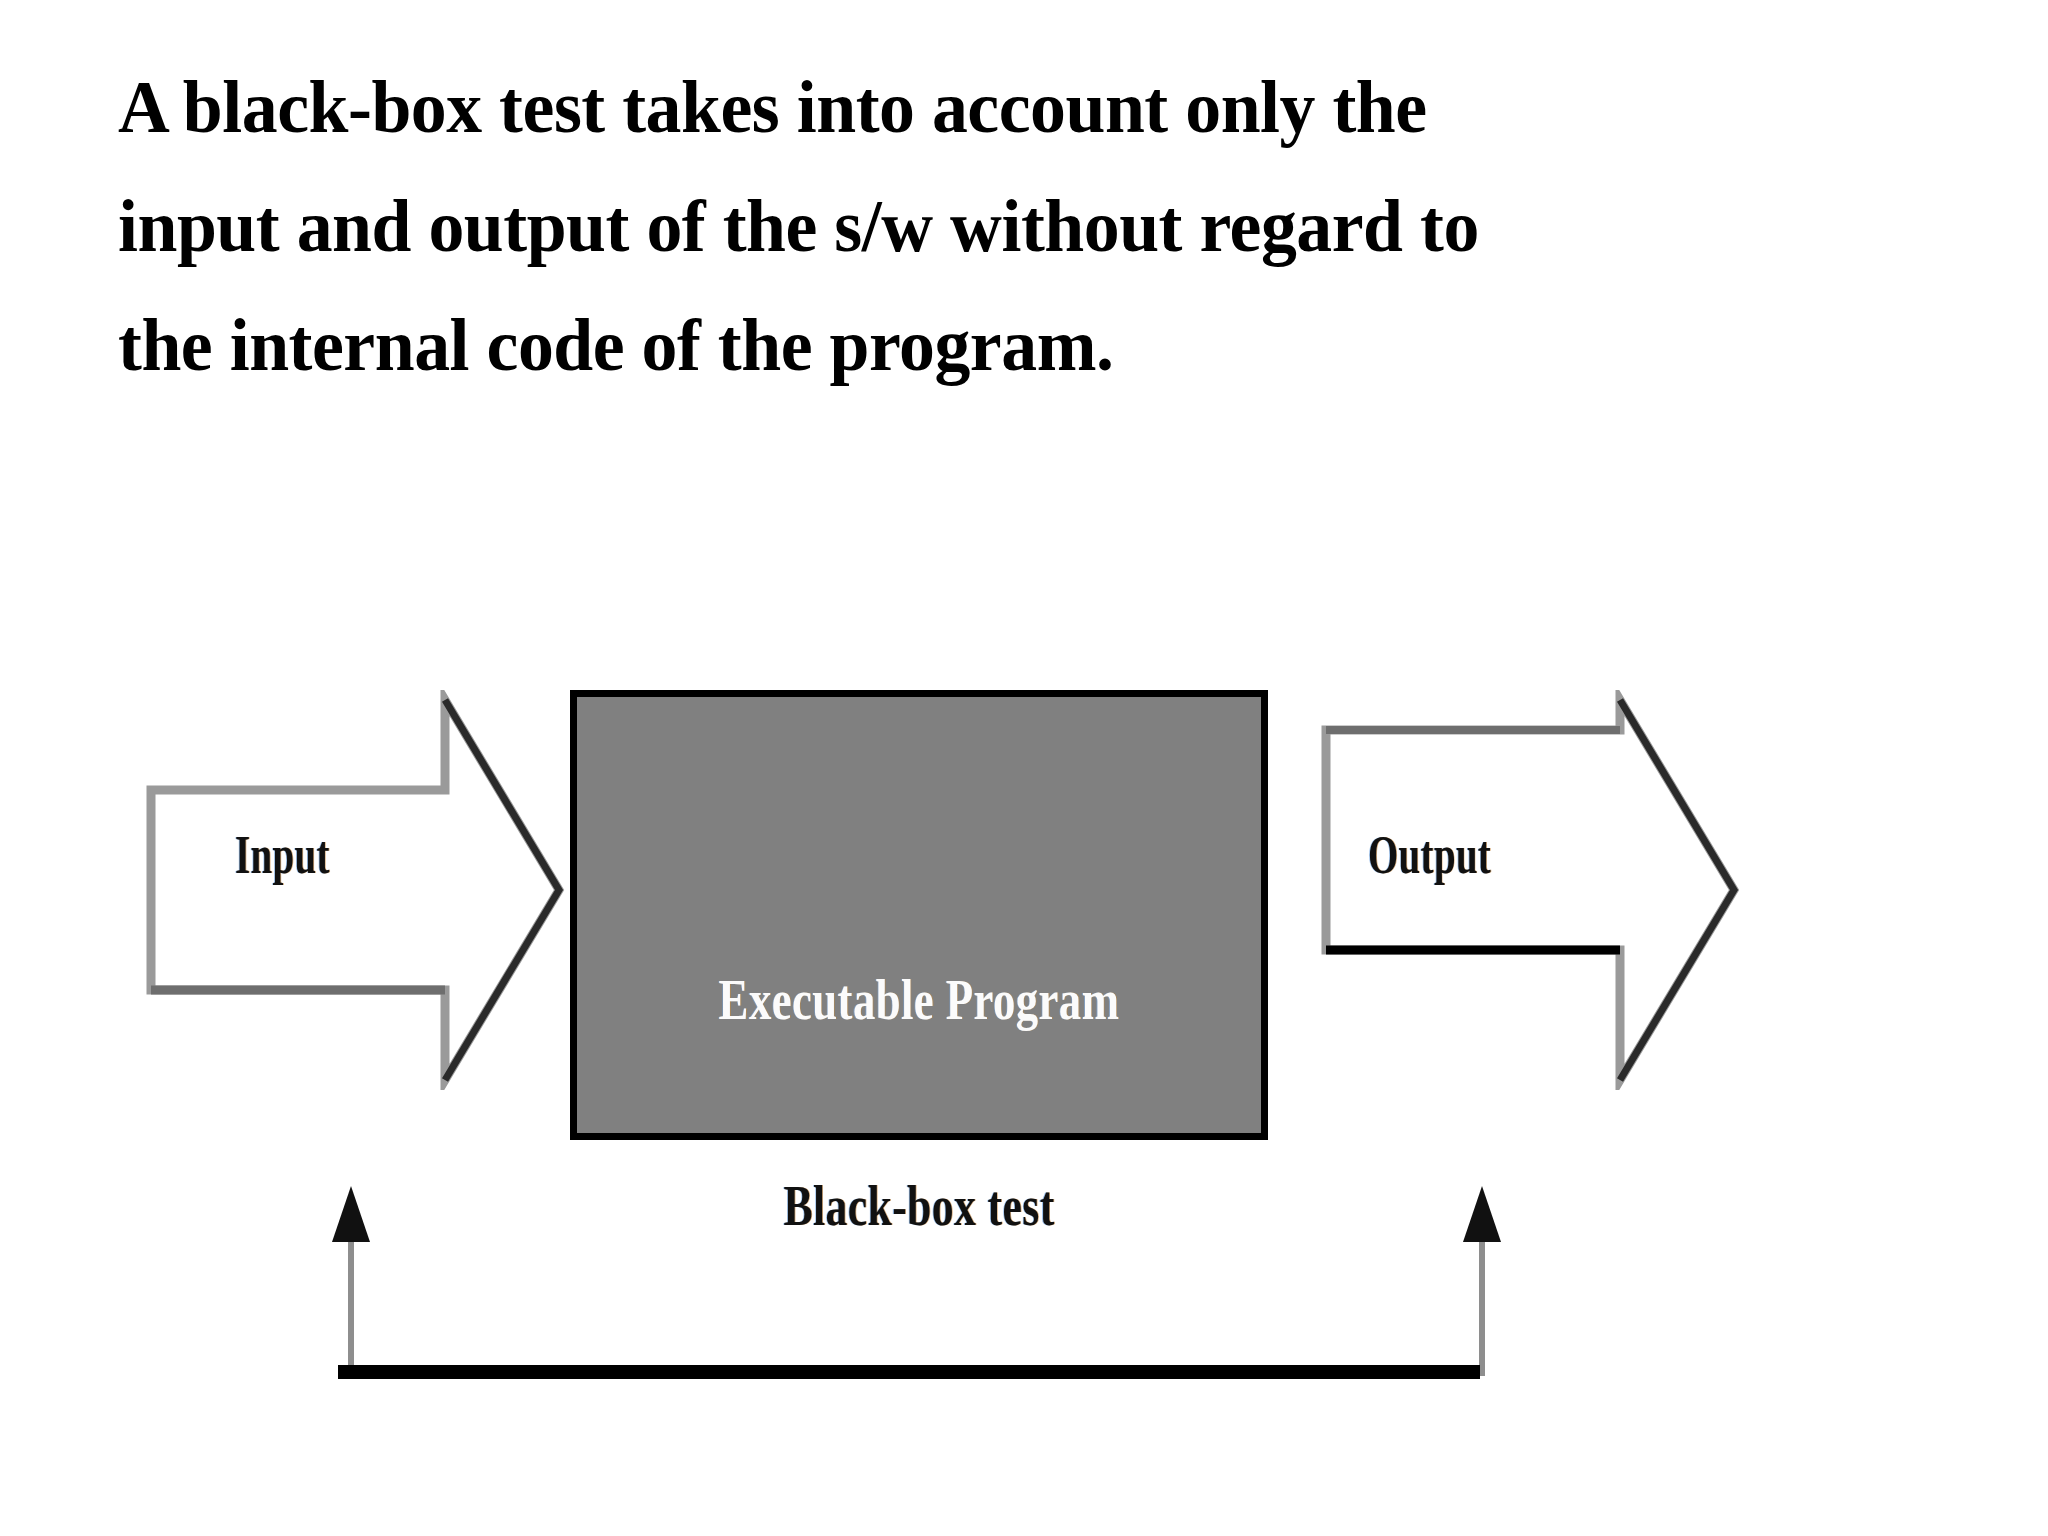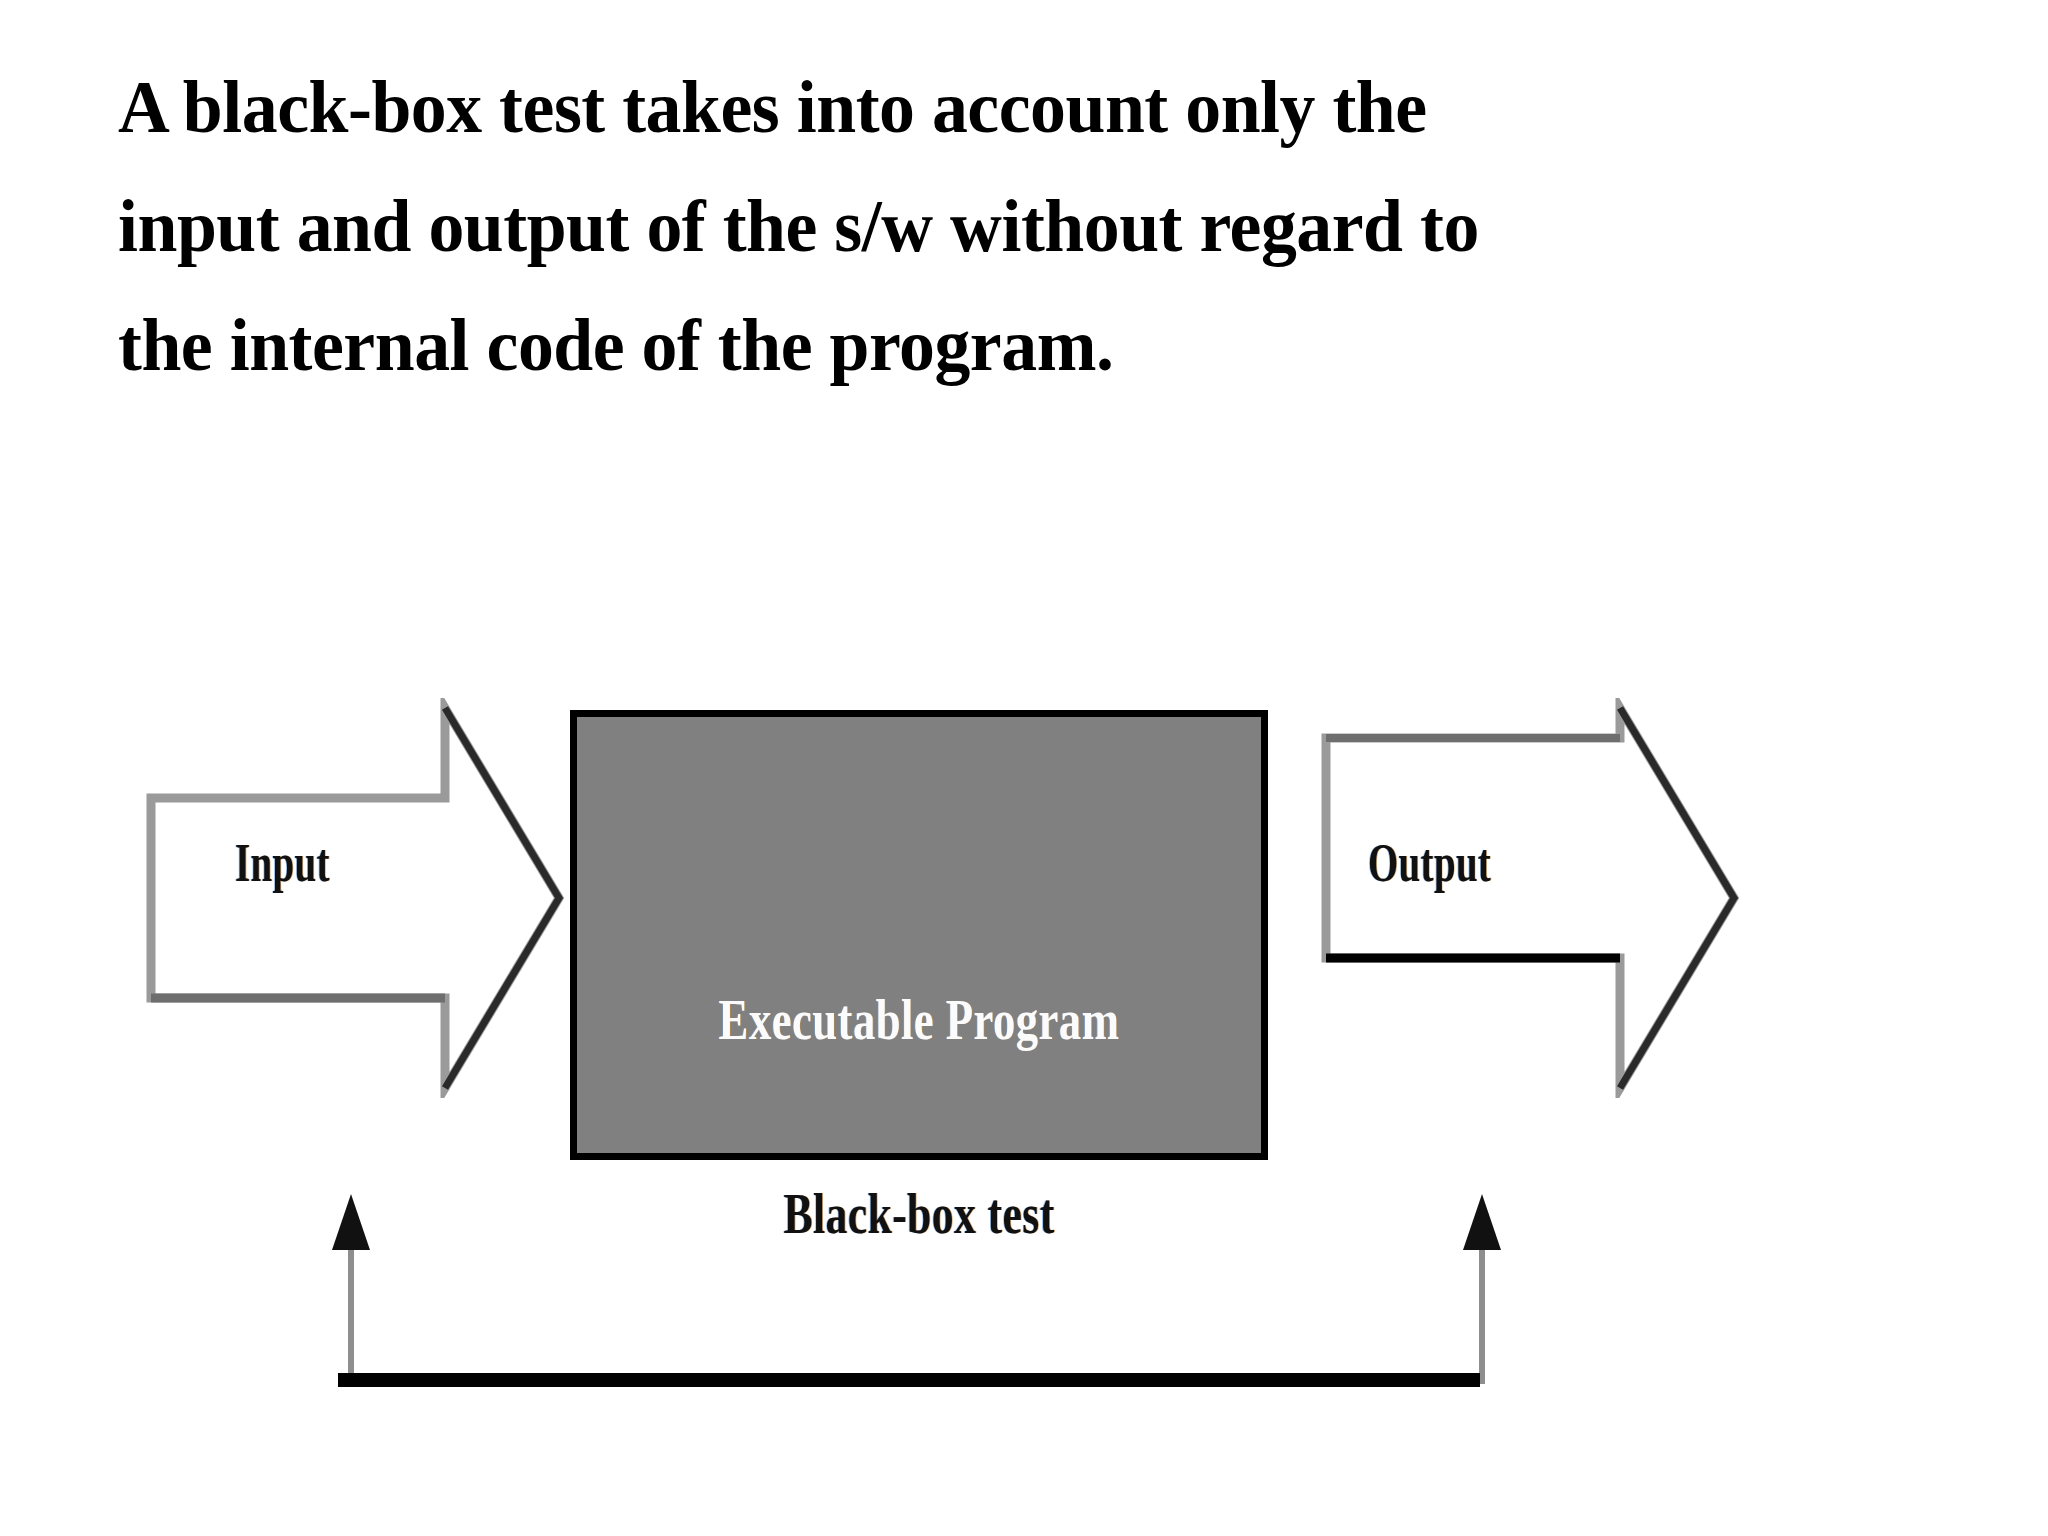--- a/index.html
+++ b/index.html
@@ -32,36 +32,35 @@
     letter-spacing: -0.5px;
     white-space: nowrap;
     transform: scaleX(0.97);
     transform-origin: left center;
   }
 
   
   #diagram {
     position: absolute;
     left: 0;
-    top: 8px;
+    top: 0;
     width: 2048px;
     height: 1144px;
   }
 
   
   #exec-box {
     position: absolute;
     left: 570px;
     top: 690px;
     width: 698px;
     height: 450px;
     background: #808080;
     border: 7px solid #000000;
     box-sizing: border-box;
-    margin-top: 12px;
   }
   #exec-box-label {
     position: absolute;
     left: 0;
     right: 0;
     top: 275px;
     text-align: center;
     color: #fbfbfb;
     font-family: "Liberation Serif", "DejaVu Serif", serif;
     font-weight: bold;

